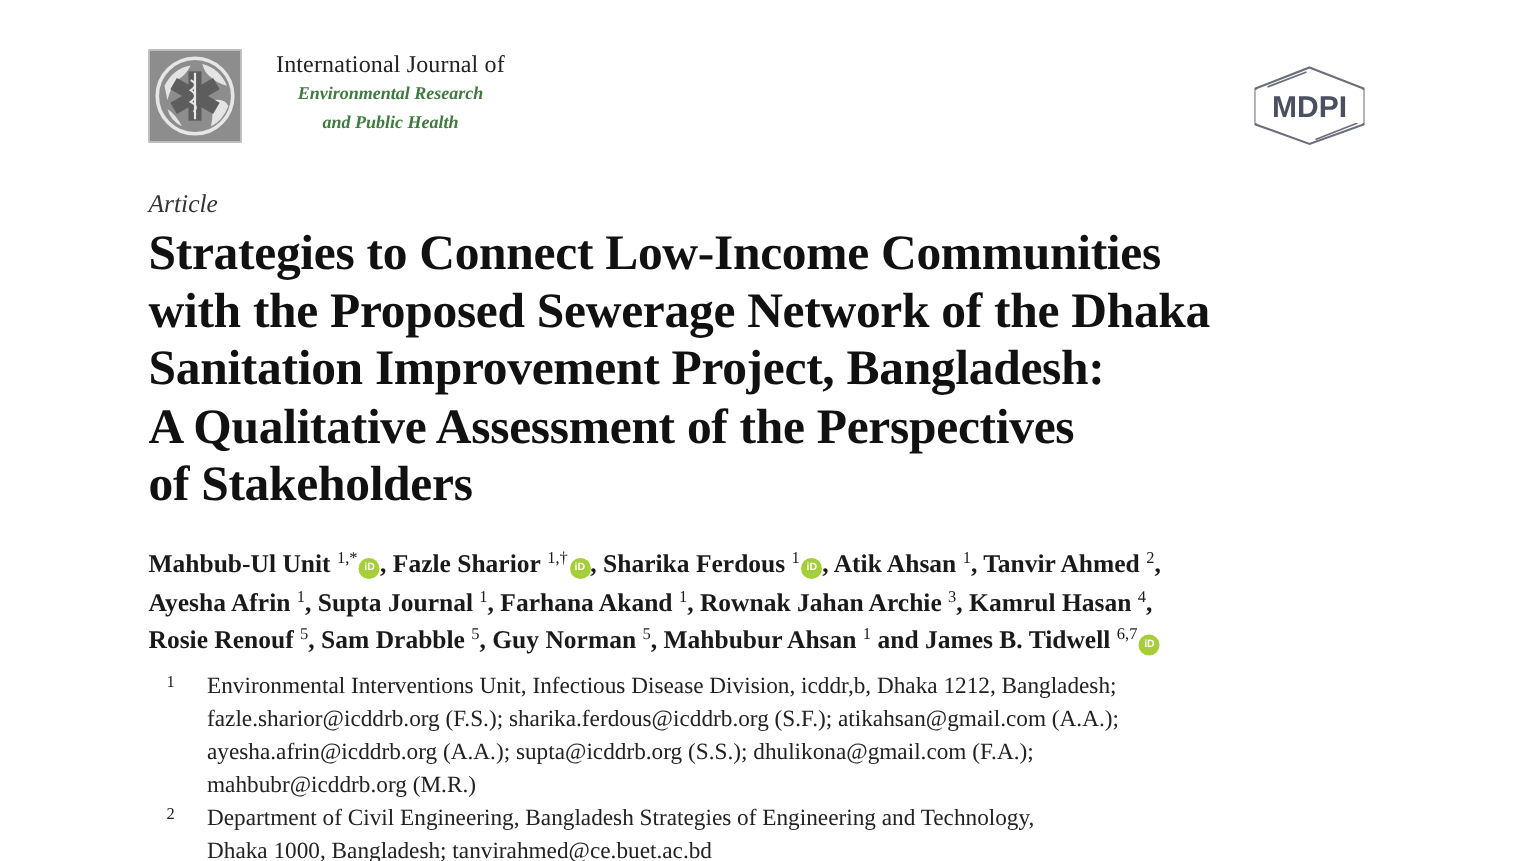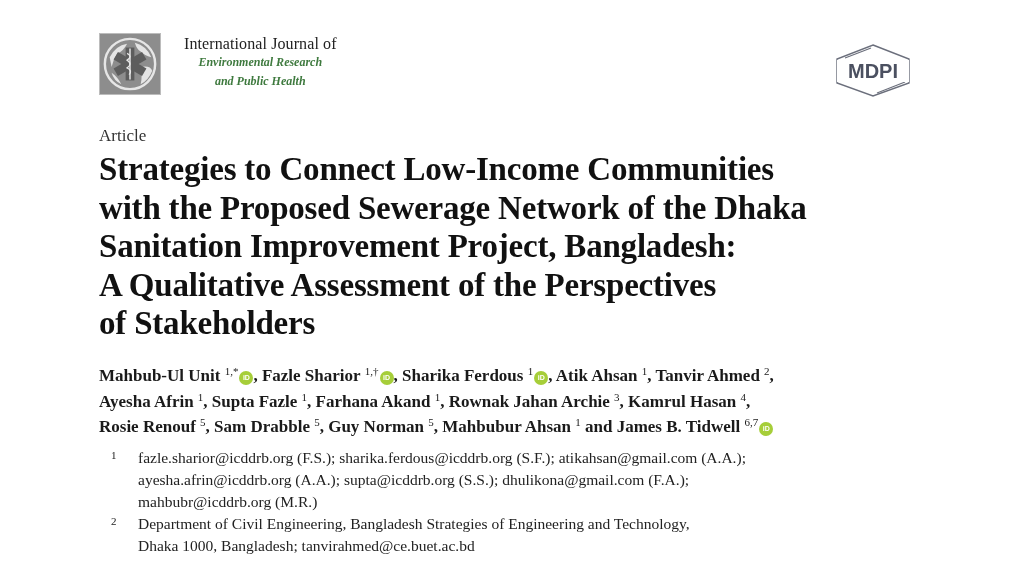--- a/index.html
+++ b/index.html
@@ -4,21 +4,21 @@
   <style>
     html, body { margin: 0; padding: 0; background: #ffffff; }
     body { width: 1020px; height: 574px; overflow: hidden; position: relative; font-family: "Liberation Serif", serif; color: #111; }
     .journal-logo { position: absolute; left: 99px; top: 33px; width: 62px; height: 62px; background: #8e8e8e; border: 1px solid #bcbcbc; box-sizing: border-box; }
     .journal-logo svg { width: 100%; height: 100%; display: block; }
     .journal-name { position: absolute; left: 184px; top: 34px; line-height: 19px; text-align: center; }
     .journal-line1 { font-size: 16px; color: #222; display: block; letter-spacing: 0.1px; }
     .journal-line2, .journal-line3 { font-size: 12px; font-weight: bold; font-style: italic; color: #3f7a3f; display: block; }
     .publisher-logo { position: absolute; left: 833px; top: 42px; width: 80px; height: 56px; }
     .publisher-logo svg { width: 100%; height: 100%; display: block; }
-    .article-type { position: absolute; left: 99px; top: 126px; font-size: 17px; color: #333; }
+    .article-type { position: absolute; left: 99px; top: 126px; font-size: 17px; font-style: italic; color: #333; }
     .title { position: absolute; left: 99px; top: 150px; width: 800px; font-size: 33px; font-weight: bold; line-height: 38.5px; color: #111; margin: 0; letter-spacing: -0.2px; }
     .title span { display: block; white-space: nowrap; }
     .authors { position: absolute; left: 99px; top: 363px; width: 830px; font-size: 17px; font-weight: bold; line-height: 25.5px; color: #1a1a1a; }
     .authors .line { display: block; white-space: nowrap; }
     .authors sup { font-size: 11px; font-weight: normal; vertical-align: 6px; line-height: 0; }
     .orcid { display: inline-block; width: 14px; height: 14px; border-radius: 50%; background: #a6ce39; color: #fff; font-family: "Liberation Sans", sans-serif; font-size: 7px; font-weight: bold; text-align: center; line-height: 14px; vertical-align: 1px; margin-left: 1px; }
     .affiliations { position: absolute; left: 99px; top: 447px; width: 820px; font-size: 15.5px; line-height: 22px; color: #222; }
     .aff { display: flex; }
     .aff-num { width: 39px; flex: none; font-size: 11px; padding-left: 12px; box-sizing: border-box; line-height: 16px; }
     .aff-text span { display: block; white-space: nowrap; }
@@ -69,31 +69,32 @@
   <span>Sanitation Improvement Project, Bangladesh:</span>
   <span>A Qualitative Assessment of the Perspectives</span>
   <span>of Stakeholders</span>
 </h1>
 
 <div class="authors">
   <span class="line">
     <span>Mahbub-Ul Unit</span>&nbsp;<sup>1,*</sup><span class="orcid">iD</span><span>, </span><span>Fazle Sharior</span>&nbsp;<sup>1,†</sup><span class="orcid">iD</span><span>, </span><span>Sharika Ferdous</span>&nbsp;<sup>1</sup><span class="orcid">iD</span><span>, </span><span>Atik Ahsan</span>&nbsp;<sup>1</sup><span>, </span><span>Tanvir Ahmed</span>&nbsp;<sup>2</sup>,
   </span>
   <span class="line">
-    <span>Ayesha Afrin</span>&nbsp;<sup>1</sup><span>, </span><span>Supta Fazle</span>&nbsp;<sup>1</sup><span>, </span><span>Farhana Akand</span>&nbsp;<sup>1</sup><span>, </span><span>Rownak Jahan Archie</span>&nbsp;<sup>3</sup><span>, </span><span>Kamrul Hasan</span>&nbsp;<sup>4</sup>,
+    <span>Ayesha Afrin</span>&nbsp;<sup>1</sup><span>, </span><span>Supta Journal</span>&nbsp;<sup>1</sup><span>, </span><span>Farhana Akand</span>&nbsp;<sup>1</sup><span>, </span><span>Rownak Jahan Archie</span>&nbsp;<sup>3</sup><span>, </span><span>Kamrul Hasan</span>&nbsp;<sup>4</sup>,
   </span>
   <span class="line">
     <span>Rosie Renouf</span>&nbsp;<sup>5</sup><span>, </span><span>Sam Drabble</span>&nbsp;<sup>5</sup><span>, </span><span>Guy Norman</span>&nbsp;<sup>5</sup><span>, </span><span>Mahbubur Ahsan</span>&nbsp;<sup>1</sup><span style="white-space:pre"> and </span><span>James B. Tidwell</span>&nbsp;<sup>6,7</sup><span class="orcid">iD</span>
   </span>
 </div>
 
 <div class="affiliations">
   <div class="aff">
     <div class="aff-num">1</div>
     <div class="aff-text">
+      <span>Environmental Interventions Unit, Infectious Disease Division, icddr,b, Dhaka 1212, Bangladesh;</span>
       <span>fazle.sharior@icddrb.org (F.S.); sharika.ferdous@icddrb.org (S.F.); atikahsan@gmail.com (A.A.);</span>
       <span>ayesha.afrin@icddrb.org (A.A.); supta@icddrb.org (S.S.); dhulikona@gmail.com (F.A.);</span>
       <span>mahbubr@icddrb.org (M.R.)</span>
     </div>
   </div>
   <div class="aff">
     <div class="aff-num">2</div>
     <div class="aff-text">
       <span>Department of Civil Engineering, Bangladesh Strategies of Engineering and Technology,</span>
       <span>Dhaka 1000, Bangladesh; tanvirahmed@ce.buet.ac.bd</span>

